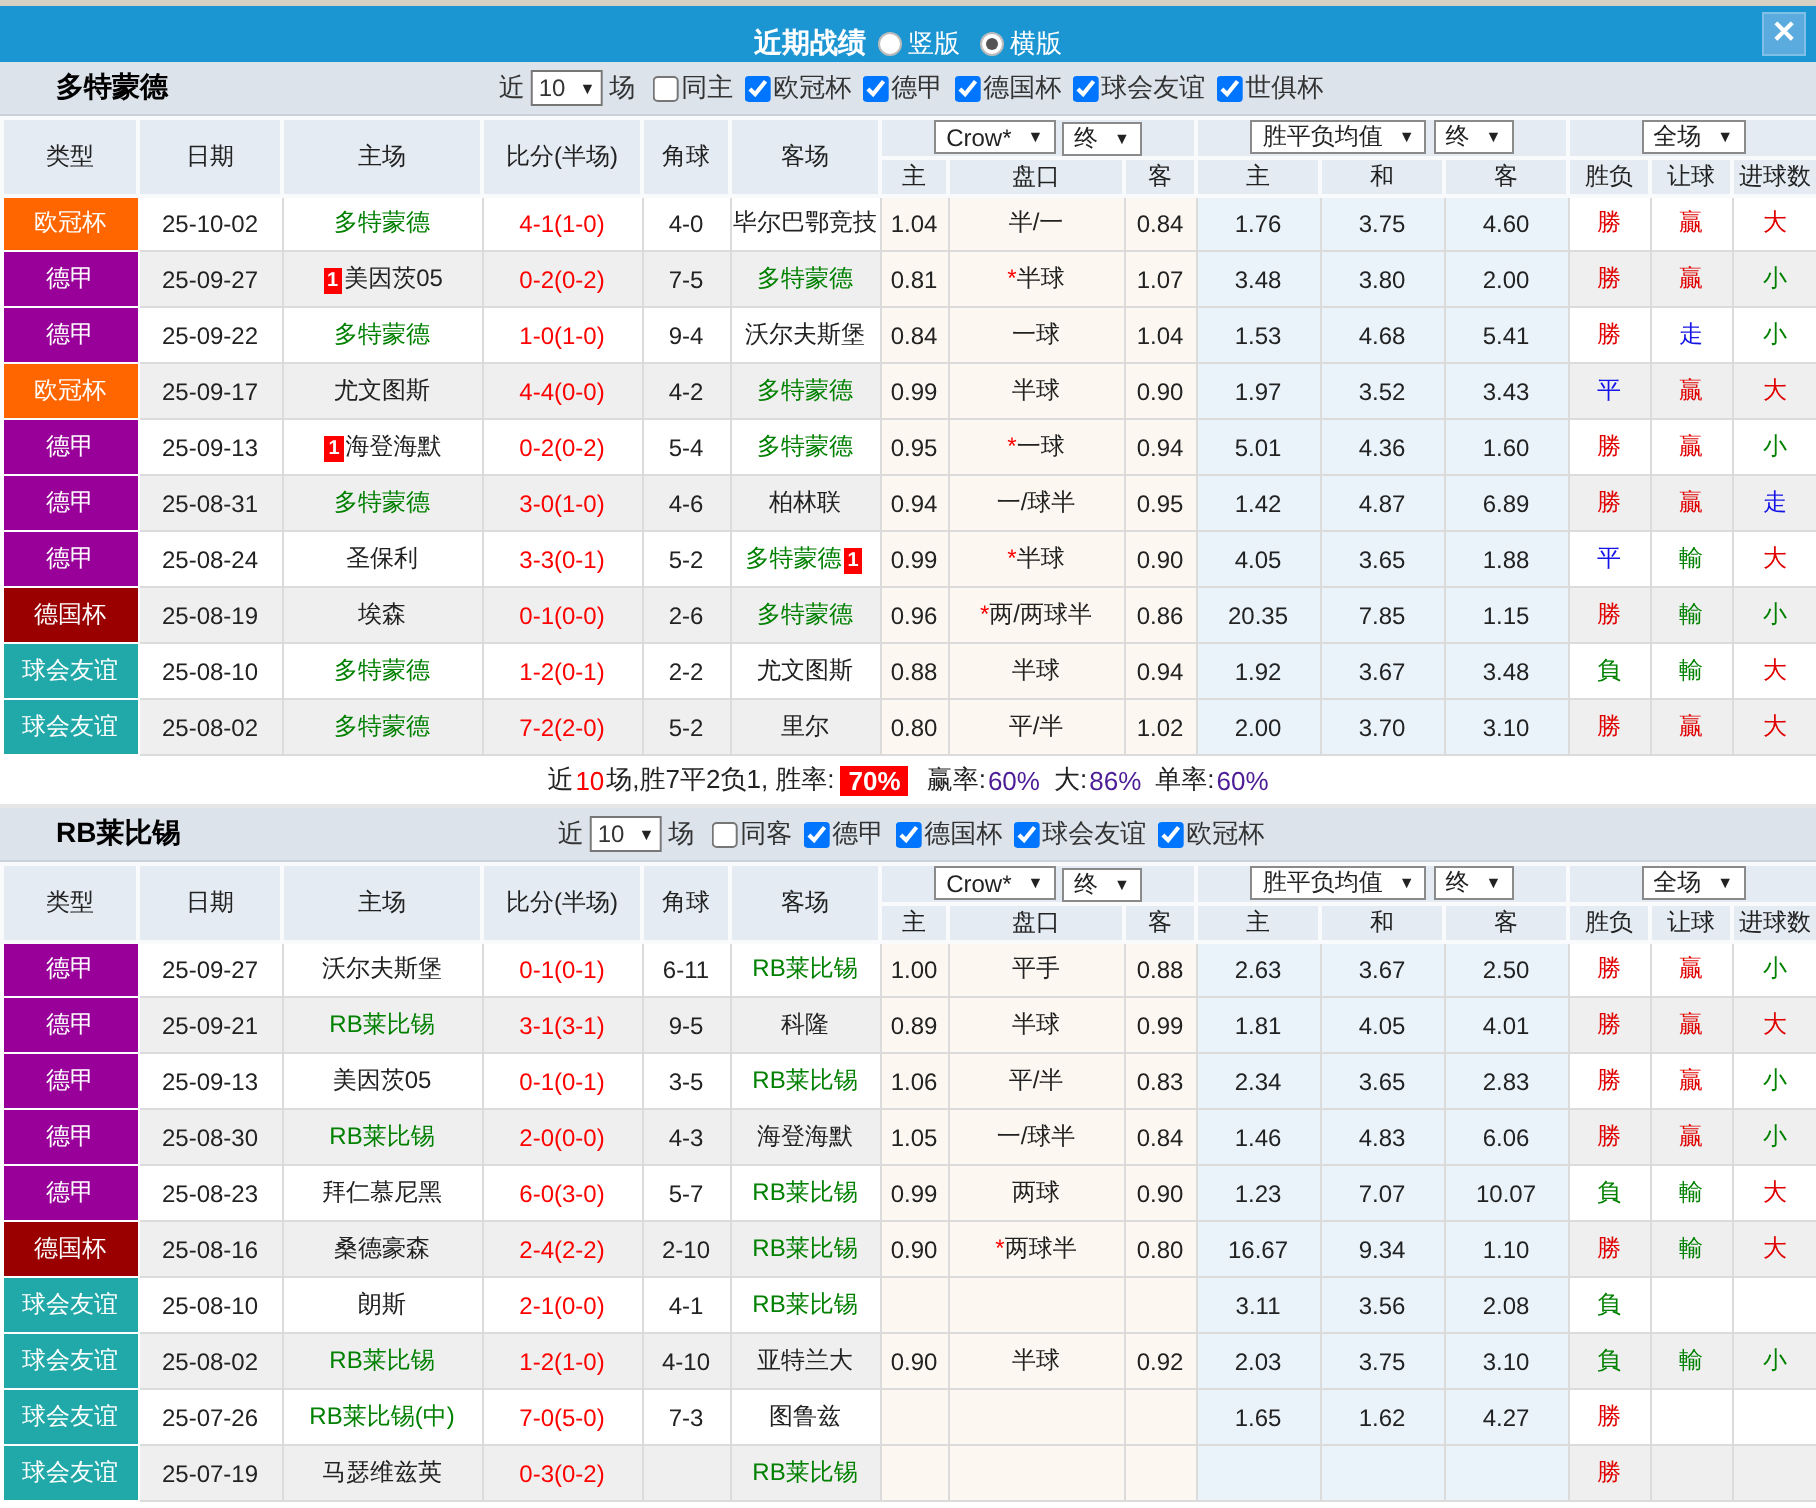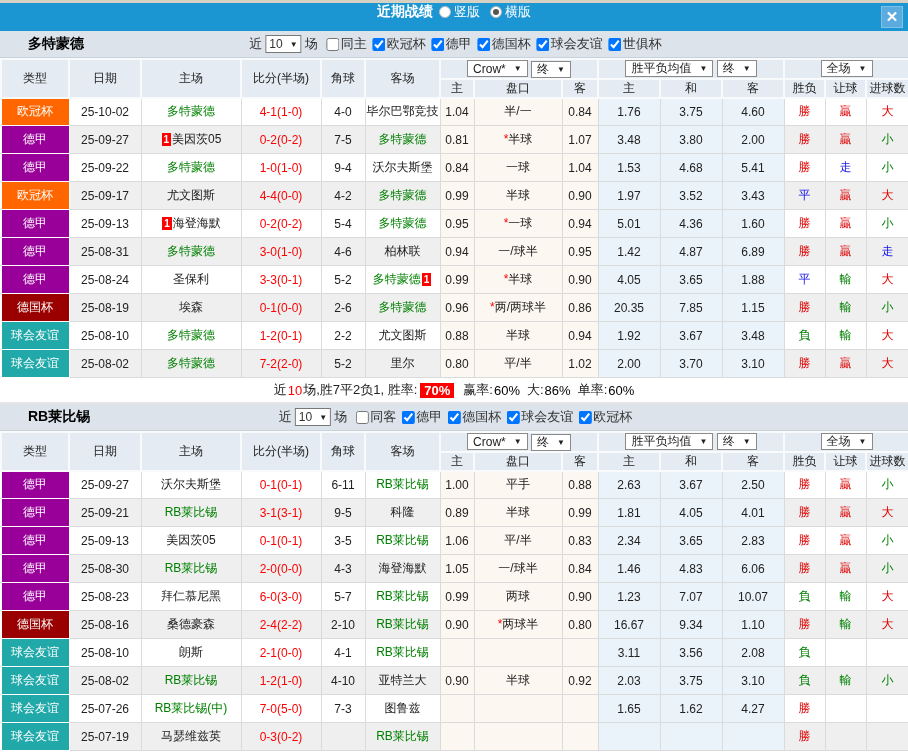--- a/index.html
+++ b/index.html
@@ -4,21 +4,21 @@
 <style>
   * { box-sizing: border-box; }
   html,body { margin:0; padding:0; }
   body {
     width:908px; height:754px; overflow:hidden; background:#fff;
     font-family:"Liberation Sans", sans-serif; font-size:12px; color:#222;
   }
   .topstrip { height:3px; background:#D6D1C2; }
   .titlebar {
     height:28px; background:#1C96D3; color:#fff; position:relative;
-    display:flex; align-items:flex-start; justify-content:center; gap:6px;
+    display:flex; align-items:flex-end; justify-content:center; gap:6px;
   }
   .title { font-weight:bold; font-size:14px; }
   .radio-wrap { display:flex; align-items:center; gap:10px; font-size:13px; }
   .radio-opt { display:flex; align-items:center; gap:3px; cursor:pointer; }
   .radio { width:12px; height:12px; border-radius:50%; background:#fff; border:1px solid #bbb; position:relative; display:inline-block; }
   .radio.checked::after { content:""; position:absolute; left:2px; top:2px; right:2px; bottom:2px; border-radius:50%; background:#555; }
   .close-btn {
     position:absolute; right:5px; top:3px; width:22px; height:22px;
     background:#5BABDE; border:1px solid #7FC0E8; color:#fff; font-size:15px; font-weight:bold;
     line-height:20px; text-align:center; cursor:pointer;
@@ -41,21 +41,21 @@
   tr.alt .plain { background:#EFEFEF; }
   .cream { background:#FCF7F0; }
   .lblue { background:#EAF3FA; }
   .type-cell { color:#fff; border:1px solid #fff !important; }
   .grn { color:#008000; }
   .score { color:#FE0000; }
   .badge { display:inline-block; background:#FE0000; color:#fff; font-size:10px; font-weight:bold; padding:0 2px; line-height:13px; margin:0 1px; }
   .star { color:#FE0000; }
   .summary { height:26px; display:flex; align-items:center; justify-content:center; gap:1px; font-size:13px; background:#fff; border-bottom:2px solid #E6E6E6; }
   .red-t { color:#FE0000; }
-  .blue-t { color:#000000; }
+  .blue-t { color:#4c1d95; }
   .rate-badge { background:#FE0000; color:#fff; font-weight:bold; padding:0 4px; margin:0 2px; }
   .sum-seg { margin-left:6px; }
 </style>
 </head>
 <body>
 
 <div class="topstrip"></div>
 
 <div class="titlebar">
   <span class="title">近期战绩</span>

